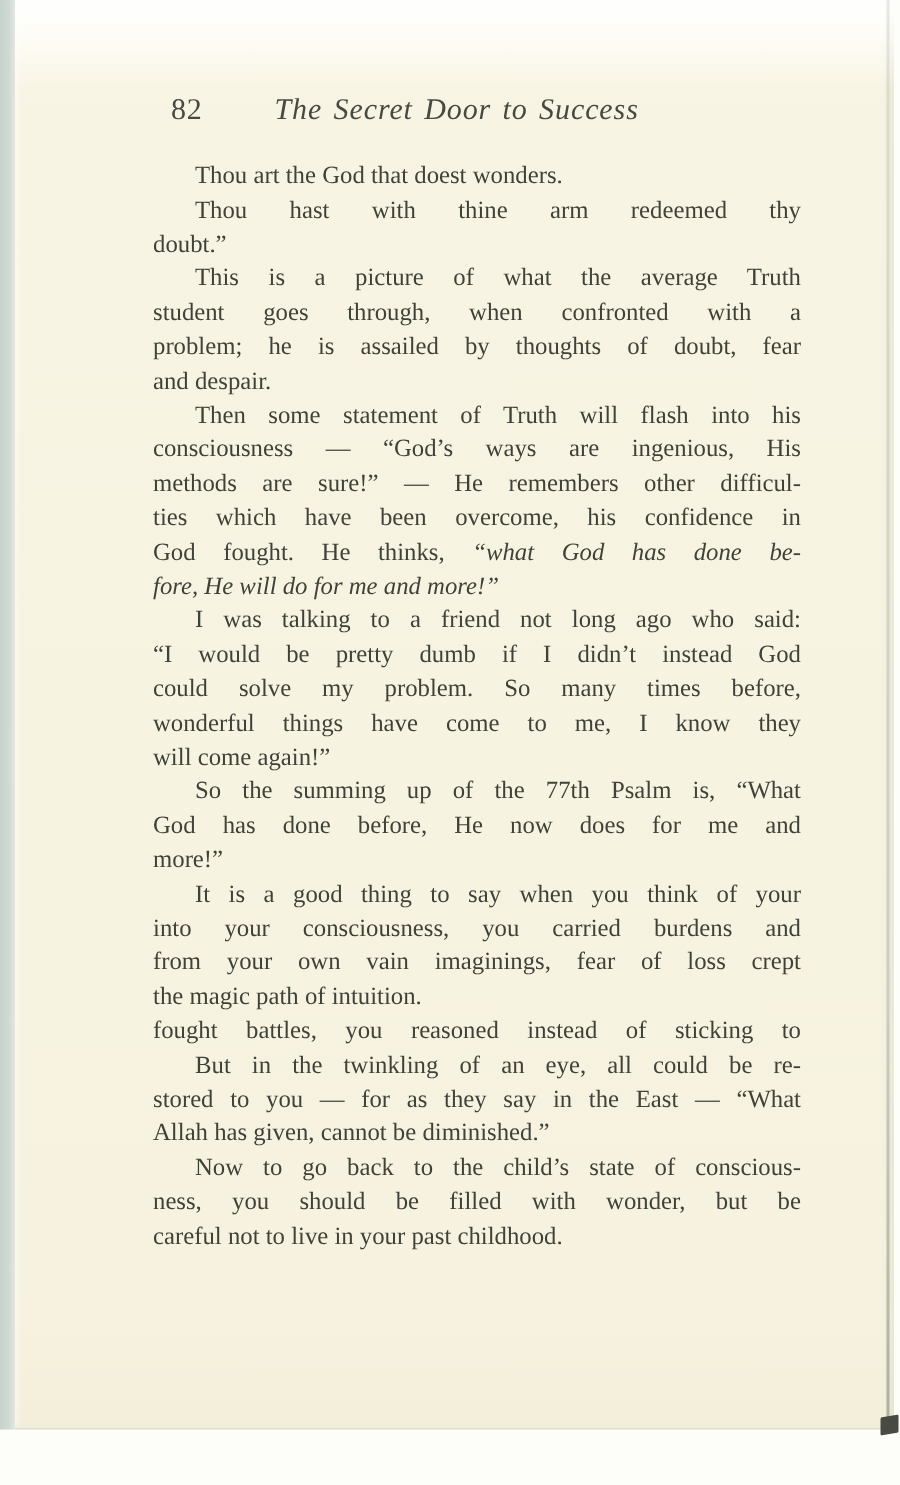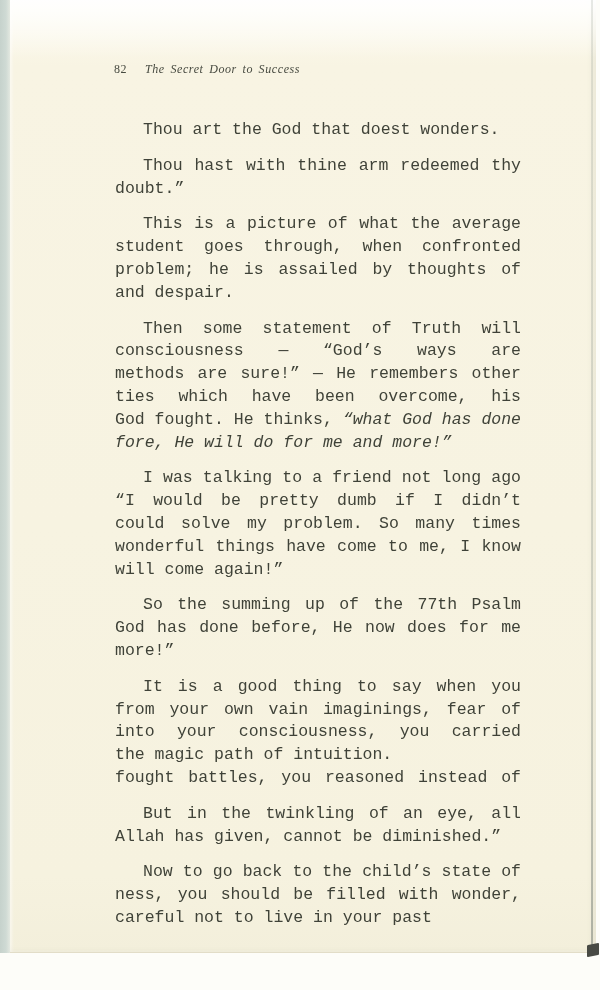--- a/index.html
+++ b/index.html
@@ -56,40 +56,40 @@
     transform: skewY(-10deg);
     border-radius: 1px;
   }
   .header {
     position: absolute;
     left: 104px; top: 62px;
     width: 432px;
     display: flex;
     align-items: baseline;
     color: #474a40;
-    font-size: 12px;
+    font-size: 20px;
   }
   .page-num {
     letter-spacing: 0.5px;
   }
   .running-title {
-    margin-left: 18px;
+    margin-left: 48px;
     font-style: italic;
     letter-spacing: 0.6px;
     word-spacing: 2px;
   }
   .body-text {
     position: absolute;
     left: 92px; top: 106px;
     width: 432px;
     color: #3f4238;
     font-size: 16.5px;
     line-height: 22.8px;
   }
-  .para { margin: 13px; font-family: Liberation Mono, monospace; }
+  .para { margin: 0; }
   .line {
     white-space: normal;
     overflow: hidden;
     height: 22.8px;
   }
   .line.just {
     text-align: justify;
     text-align-last: justify;
   }
   .line.ind {
@@ -136,27 +136,28 @@
           <div class="line just"><span>wonderful things have come to me, I know they</span></div>
           <div class="line"><span>will come again!”</span></div>
         </div>
         <div class="para">
           <div class="line just ind"><span>So the summing up of the 77th Psalm is, “What</span></div>
           <div class="line just"><span>God has done before, He now does for me and</span></div>
           <div class="line"><span>more!”</span></div>
         </div>
         <div class="para">
           <div class="line just ind"><span>It is a good thing to say when you think of your</span></div>
+          <div class="line just"><span>into your consciousness, you carried burdens and</span></div>
           <div class="line just"><span>from your own vain imaginings, fear of loss crept</span></div>
-          <div class="line just"><span>into your consciousness, you carried burdens and</span></div>
           <div class="line"><span>the magic path of intuition.</span></div>
           <div class="line just"><span>fought battles, you reasoned instead of sticking to</span></div>
         </div>
         <div class="para">
           <div class="line just ind"><span>But in the twinkling of an eye, all could be re-</span></div>
+          <div class="line just"><span>stored to you — for as they say in the East — “What</span></div>
           <div class="line"><span>Allah has given, cannot be diminished.”</span></div>
         </div>
         <div class="para">
           <div class="line just ind"><span>Now to go back to the child’s state of conscious-</span></div>
           <div class="line just"><span>ness, you should be filled with wonder, but be</span></div>
           <div class="line"><span>careful not to live in your past childhood.</span></div>
         </div>
       </div>
     <div class="right-edge-line"></div>
   </div>

